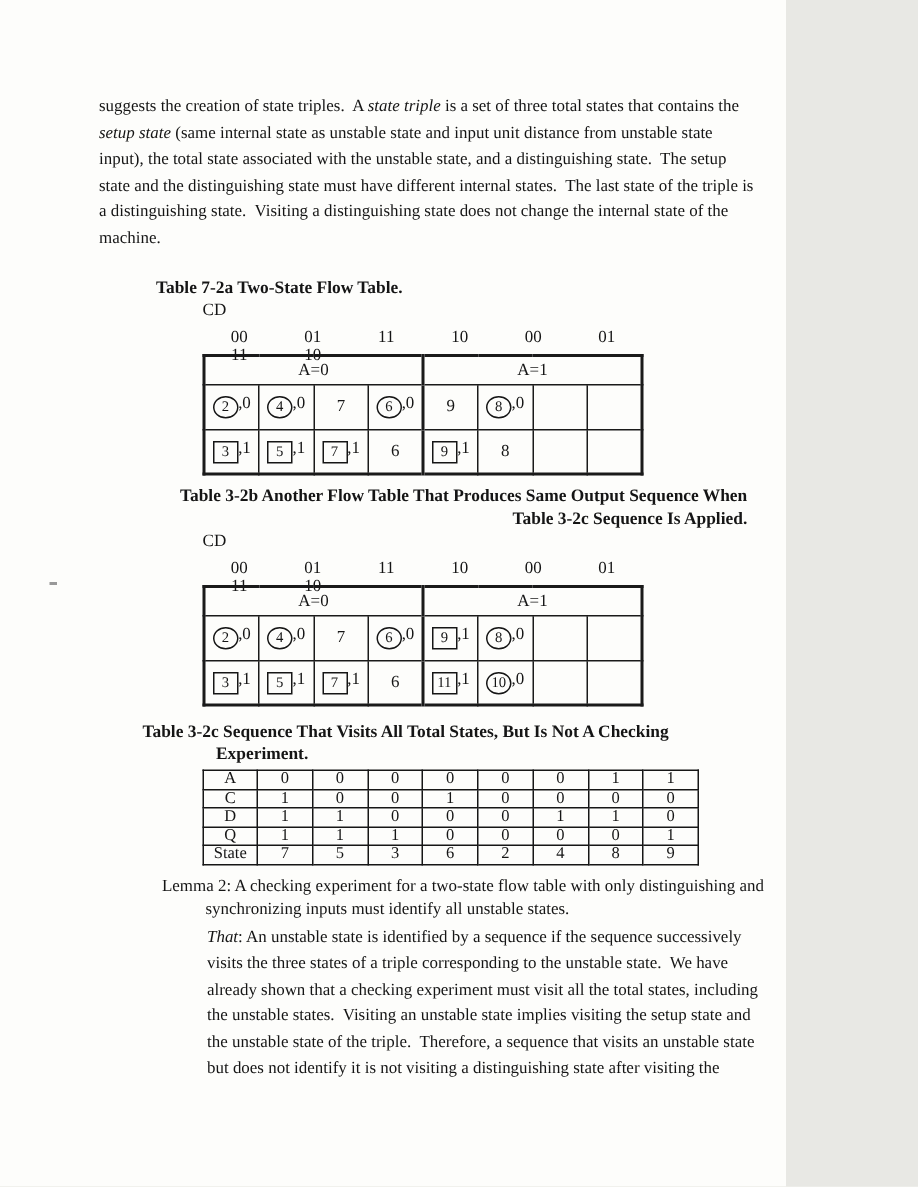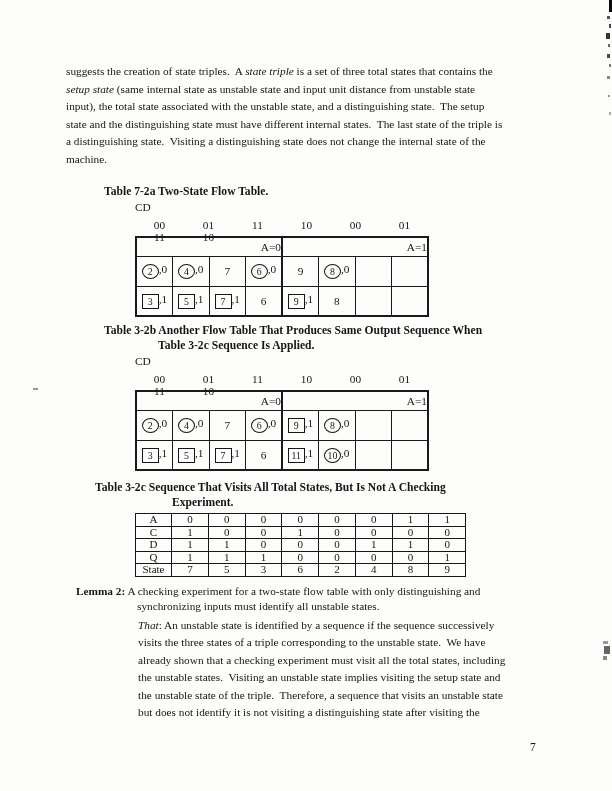--- a/index.html
+++ b/index.html
@@ -1,40 +1,40 @@
 <!DOCTYPE html>
 <html><head>
 <meta charset="utf-8">
 <style>
   html,body{margin:0;padding:0;background:#e8e8e4;}
   .page{
     position:relative;
-    width:612px;height:791px;
+    width:524px;height:791px;
     background:#fdfdfb;
     font-family:"Liberation Serif","DejaVu Serif",serif;
     color:#151515;
     overflow:hidden;
   }
   .pre{white-space:pre-wrap;}
   .it{font-style:italic;}
-  .bold{font-weight:bold;}
+  .bold{font-weight:normal;margin-left:32px;}
 
   .intro{
     position:absolute;left:66px;top:63px;width:500px;
     font-size:11.3px;line-height:17.6px;
   }
 
   .tbl-title{
     position:absolute;font-size:11.6px;font-weight:bold;line-height:15px;
   }
   .t-a{left:104px;top:184px;}
-  .t-b{left:104px;top:323px;}
+  .t-b{left:120px;top:323px;text-align:right;}
   .t-c{left:95px;top:480px;}
   .t-b .line2{margin-left:54px;}
-  .t-c .line2{margin-left:77px;}
+  .t-c .line2{margin-left:49px;}
 
   .cd{
     position:absolute;width:294px;text-align:left;
     font-size:11.4px;
   }
   .cd-a{left:135px;top:201px;}
   .cd-b{left:135px;top:355px;}
 
   .colh-row{
     position:absolute;width:294px;display:grid;
@@ -50,21 +50,21 @@
     font-size:11.3px;
   }
   .flow-a{left:135px;top:236px;}
   .flow-b{left:135px;top:390px;}
   table.flow td{
     border:1px solid #1a1a1a;text-align:center;vertical-align:middle;
     padding:0;overflow:hidden;
   }
   table.flow thead tr{height:19px;}
   table.flow tbody tr{height:30px;}
-  table.flow td.span-h{border:none;border-bottom:1px solid #1a1a1a;text-align:right;}
+  table.flow td.span-h{border:none;border-bottom:1px solid #1a1a1a;}
   table.flow td.span-h.mid{border-left:2px solid #1a1a1a;}
   table.flow tbody td:nth-child(5){border-left:2px solid #1a1a1a;}
 
   .circle,.box{
     display:inline-block;border:1px solid #161616;
     font-size:9.8px;line-height:13px;height:13px;min-width:11px;
     padding:0 2px;text-align:center;vertical-align:-2px;
   }
   .circle{border-radius:50%;}
 

